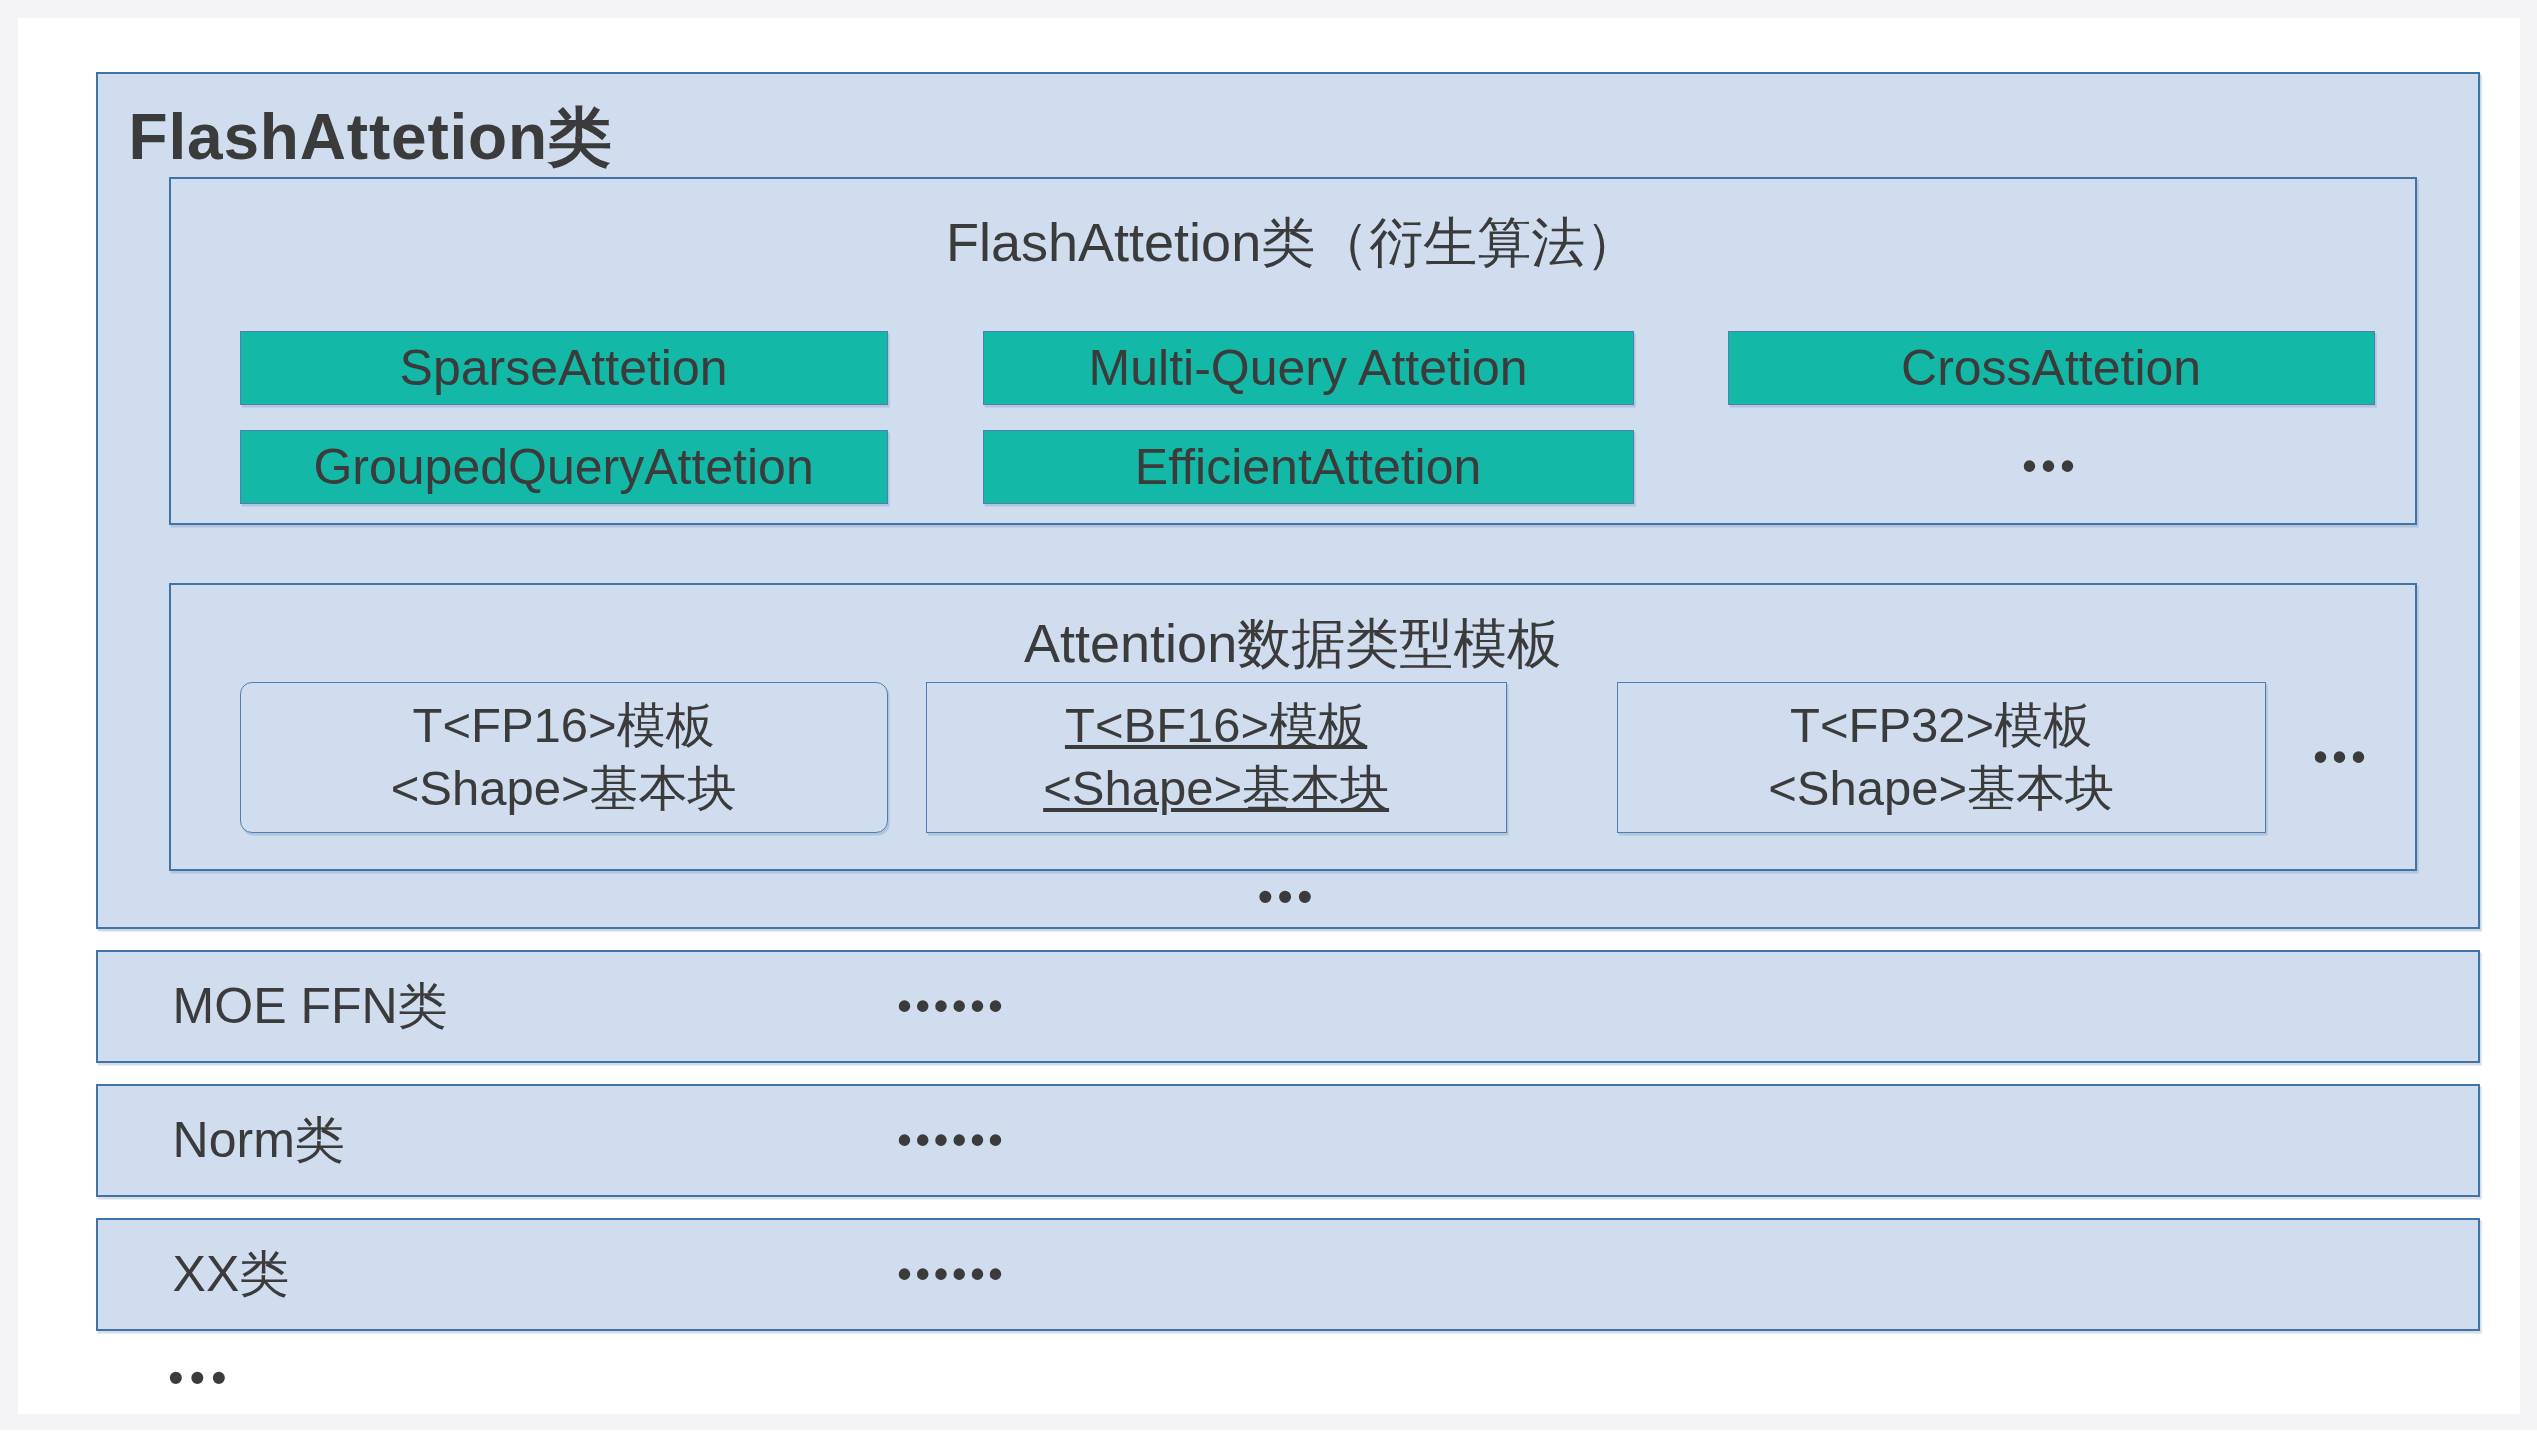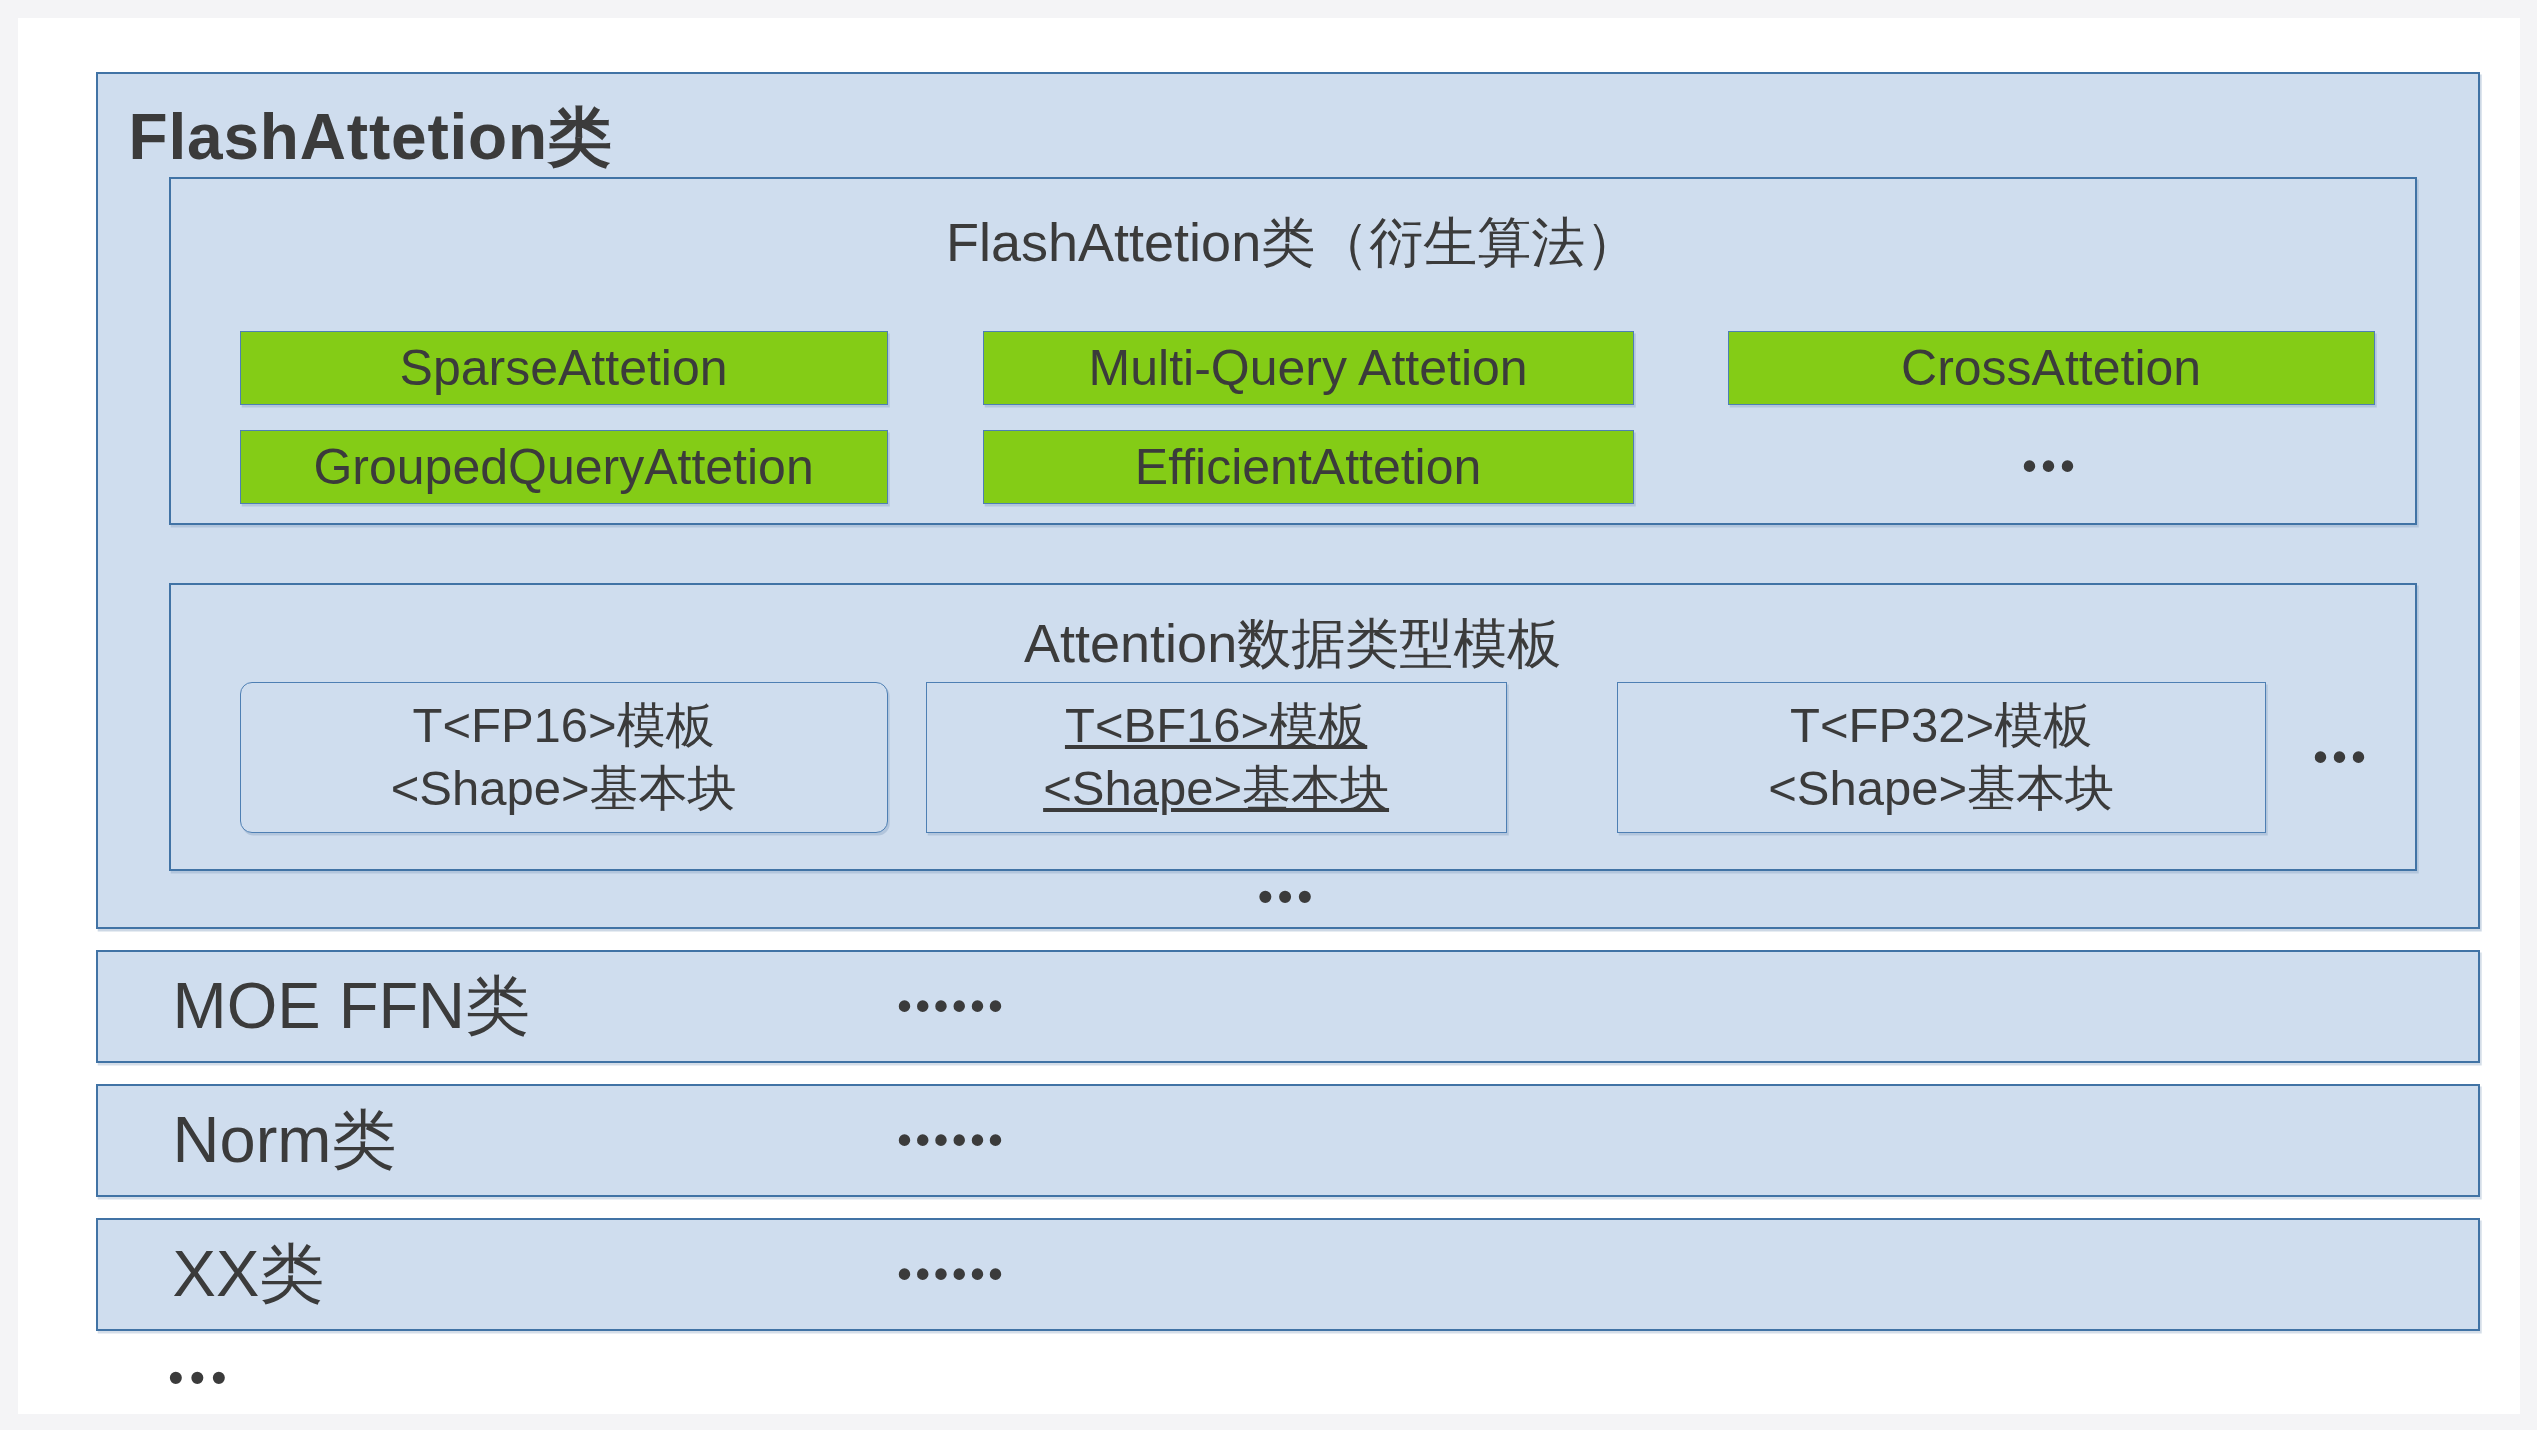--- a/index.html
+++ b/index.html
@@ -14,40 +14,40 @@
               letter-spacing:0.8px;white-space:nowrap;}
   .panel{position:absolute;border:2.5px solid #4173a5;box-sizing:border-box;
          background:#cfddee;box-shadow:1.7px 2.5px 0 rgba(113,144,180,0.30);}
   .panel-derived{left:71px;top:103px;width:2248px;height:348px;}
   .panel-dtype{left:71px;top:509px;width:2248px;height:288px;}
   .panel-title{position:absolute;left:0;right:0;text-align:center;font-size:54px;
                font-weight:400;white-space:nowrap;}
   .panel-derived .panel-title{top:28.5px;}
   .panel-dtype .panel-title{top:23.4px;}
   .algo-box{position:absolute;height:74px;border:1.7px solid #4e7fb3;box-sizing:border-box;
-            background:#84cc16;display:flex;align-items:center;justify-content:center;
+            background:#14b8a6;display:flex;align-items:center;justify-content:center;
             font-size:50px;white-space:nowrap;box-shadow:1.7px 2.5px 0 rgba(113,144,180,0.30);}
   .r1{top:152px;} .r2{top:251px;}
   .c1{left:69px;width:648px;} .c2{left:812px;width:651px;} .c3{left:1557px;width:647px;}
   .tpl-box{position:absolute;top:97px;height:151px;border:1.7px solid #4e7fb3;box-sizing:border-box;
            background:#cfddee;display:flex;flex-direction:column;align-items:center;
            justify-content:center;font-size:49px;line-height:1.28;text-align:center;
            box-shadow:1.7px 2.5px 0 rgba(113,144,180,0.30);}
   .t1{left:69px;width:648px;border-radius:12px;} .t2{left:755px;width:581px;text-decoration:underline;} .t3{left:1446px;width:649px;}
   .ellipsis-cell{position:absolute;display:flex;align-items:center;justify-content:center;
                  font-weight:700;font-size:40px;letter-spacing:5px;}
   .cell-derived-more{top:251px;left:1557px;width:647px;height:74px;}
   .cell-dtype-more{top:97px;left:2095px;width:153px;height:151px;}
   .big-ellipsis{position:absolute;left:0;right:0;top:799px;text-align:center;
                 font-weight:700;font-size:42px;letter-spacing:5px;}
   .class-row{position:absolute;left:78px;width:2384px;height:113px;border:2.5px solid #4173a5;
              box-sizing:border-box;background:#cfddee;display:flex;align-items:center;
              box-shadow:1.7px 2.5px 0 rgba(113,144,180,0.30);}
   .row-moe{top:932px;} .row-norm{top:1066px;} .row-xx{top:1200px;}
-  .row-label{margin-left:75px;font-size:65px;white-space:nowrap;}
+  .row-label{margin-left:75px;font-size:50px;white-space:nowrap;}
   .row-dots{position:absolute;left:800px;font-size:40px;font-weight:700;letter-spacing:4.2px;}
   .footer-ellipsis{position:absolute;left:151px;top:1336px;font-size:42px;font-weight:700;
                    letter-spacing:6.7px;}
 </style>
 </head>
 <body>
 
 <div class="stage">
   <div class="backdrop"></div>
   <div class="card">

